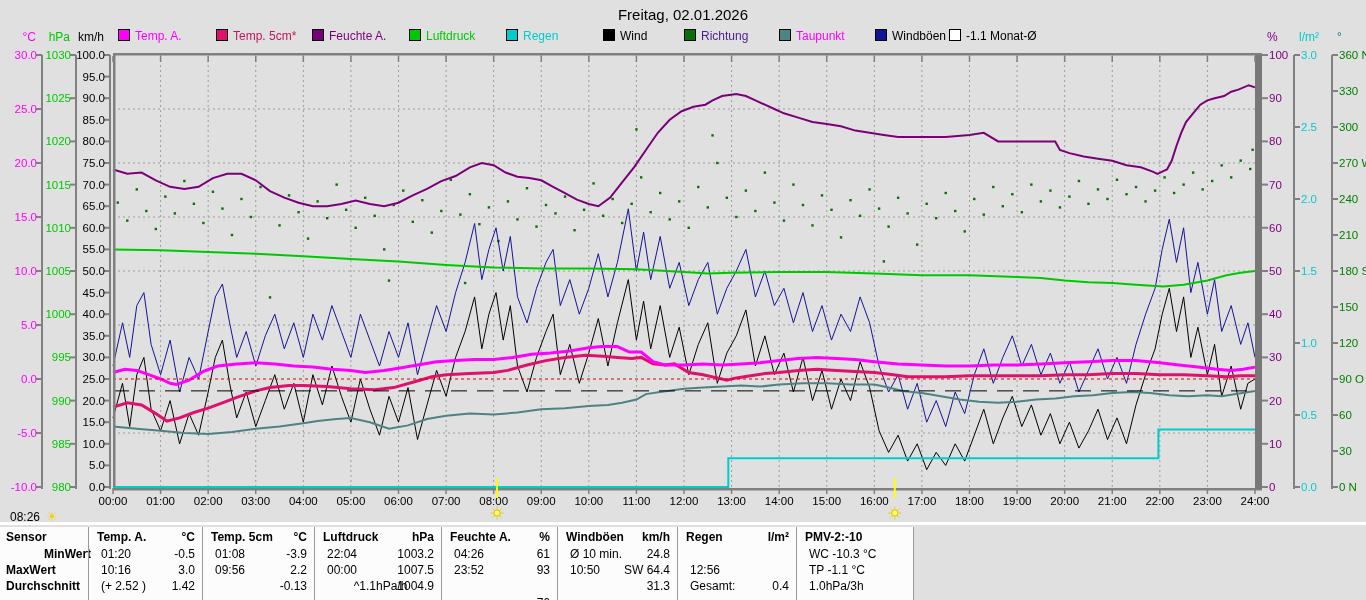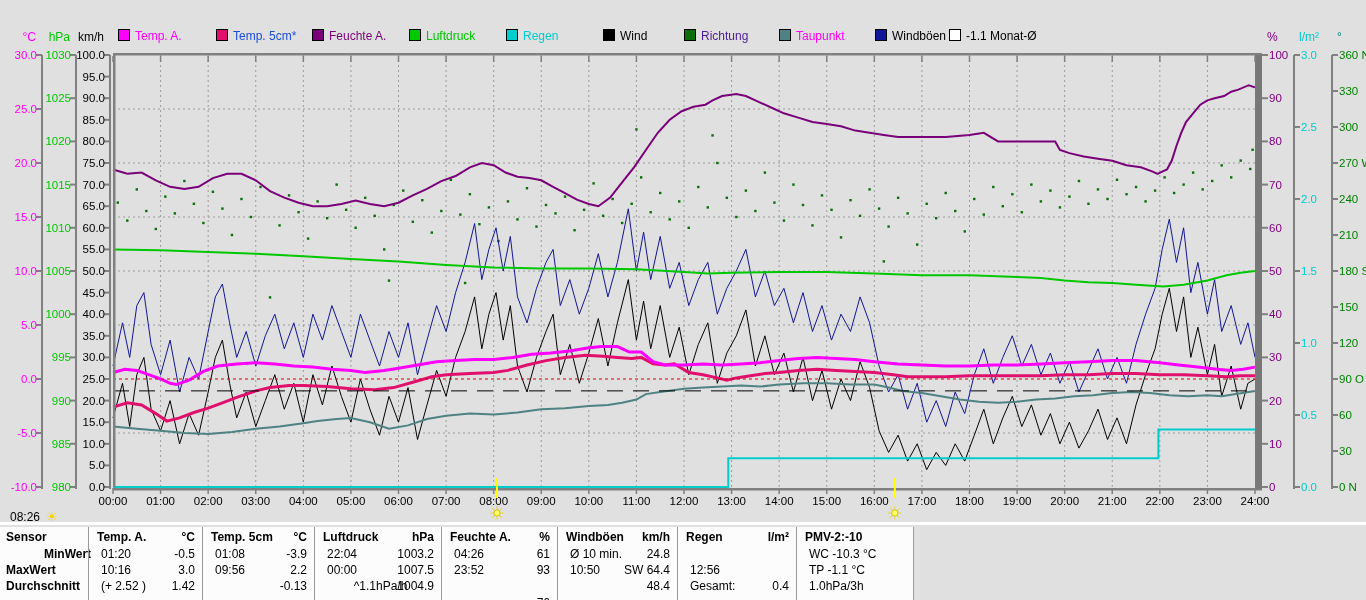--- a/index.html
+++ b/index.html
@@ -18,23 +18,24 @@
   .stats{position:absolute;top:527px;left:0;width:913px;height:73px;background:#fcfcfc;font-size:12px;color:#000;border-right:1px solid #999;}
   .stats .col{position:absolute;top:0;height:73px;border-left:1px solid #999;}
   .stats .col.first{border-left:none;}
   .stats .cell{position:absolute;height:15px;line-height:15px;white-space:nowrap;}
   .b{font-weight:bold;}
 </style>
 </head>
 <body>
 
 <div class="screen">
+  <div class="title">Freitag, 02.01.2026</div>
   <div class="legend">
       <div class="legend-item" style="left: 118px;"><span class="sw" style="background: rgb(255, 0, 255);"></span><span style="color: rgb(255, 0, 255);">Temp. A.</span></div>
-      <div class="legend-item" style="left: 216px;"><span class="sw" style="background: rgb(224, 16, 108);"></span><span style="color: #1d4ed8;">Temp. 5cm*</span></div>
+      <div class="legend-item" style="left: 216px;"><span class="sw" style="background: rgb(224, 16, 108);"></span><span style="color: #be185d;">Temp. 5cm*</span></div>
       <div class="legend-item" style="left: 312px;"><span class="sw" style="background: rgb(122, 0, 122);"></span><span style="color: rgb(122, 0, 122);">Feuchte A.</span></div>
       <div class="legend-item" style="left: 409px;"><span class="sw" style="background: rgb(0, 200, 0);"></span><span style="color: rgb(0, 200, 0);">Luftdruck</span></div>
       <div class="legend-item" style="left: 506px;"><span class="sw" style="background: rgb(0, 204, 204);"></span><span style="color: rgb(0, 204, 204);">Regen</span></div>
       <div class="legend-item" style="left: 603px;"><span class="sw" style="background: rgb(0, 0, 0);"></span><span style="color: rgb(0, 0, 0);">Wind</span></div>
       <div class="legend-item" style="left: 684px;"><span class="sw" style="background: rgb(10, 110, 10);"></span><span style="color: #4c1d95; text-align: right;">Richtung</span></div>
       <div class="legend-item" style="left: 779px;"><span class="sw" style="background: rgb(79, 130, 130);"></span><span style="color: rgb(255, 0, 255);">Taupunkt</span></div>
       <div class="legend-item" style="left: 875px;"><span class="sw" style="background: rgb(20, 20, 150);"></span><span style="color: rgb(0, 0, 0);">Windböen</span></div>
       <div class="legend-item" style="left: 949px;"><span class="sw" style="background: rgb(255, 255, 255);"></span><span style="color: rgb(0, 0, 0);">-1.1 Monat-Ø</span></div>
     </div>
   <svg id="chart" width="1366" height="527" viewBox="0 0 1366 527">
@@ -521,21 +522,21 @@
         <div class="cell" style="left: 8px; top: 36px; width: 100px; text-align: right;">93</div>
         <div class="cell" style="left: 8px; top: 52px; width: 100px; text-align: right; margin-top: 17px;">76</div>
       </div>
       <div class="col" style="left: 557px; width: 119px;">
         <div class="cell b" style="left: 8px; top: 3px; width: 104px; text-align: left;">Windböen</div>
         <div class="cell b" style="left: 8px; top: 3px; width: 104px; text-align: right;">km/h</div>
         <div class="cell" style="left: 12px; top: 20px; width: 100px; text-align: left;">Ø 10 min.</div>
         <div class="cell" style="left: 8px; top: 20px; width: 104px; text-align: right;">24.8</div>
         <div class="cell" style="left: 12px; top: 36px; width: 100px; text-align: left;">10:50</div>
         <div class="cell" style="left: 8px; top: 36px; width: 104px; text-align: right;">SW 64.4</div>
-        <div class="cell" style="left: 8px; top: 52px; width: 104px; text-align: right;">48.4</div>
+        <div class="cell" style="left: 8px; top: 52px; width: 104px; text-align: right;">31.3</div>
       </div>
       <div class="col" style="left: 677px; width: 118px;">
         <div class="cell b" style="left: 8px; top: 3px; width: 103px; text-align: left;">Regen</div>
         <div class="cell b" style="left: 8px; top: 3px; width: 103px; text-align: right;">l/m²</div>
         <div class="cell" style="left: 12px; top: 36px; width: 99px; text-align: left;">12:56</div>
         <div class="cell" style="left: 8px; top: 36px; width: 103px; text-align: right; margin-top: 40px;">0.2</div>
         <div class="cell" style="left: 12px; top: 52px; width: 99px; text-align: left;">Gesamt:</div>
         <div class="cell" style="left: 8px; top: 52px; width: 103px; text-align: right;">0.4</div>
       </div>
       <div class="col" style="left: 796px; width: 116px;">

